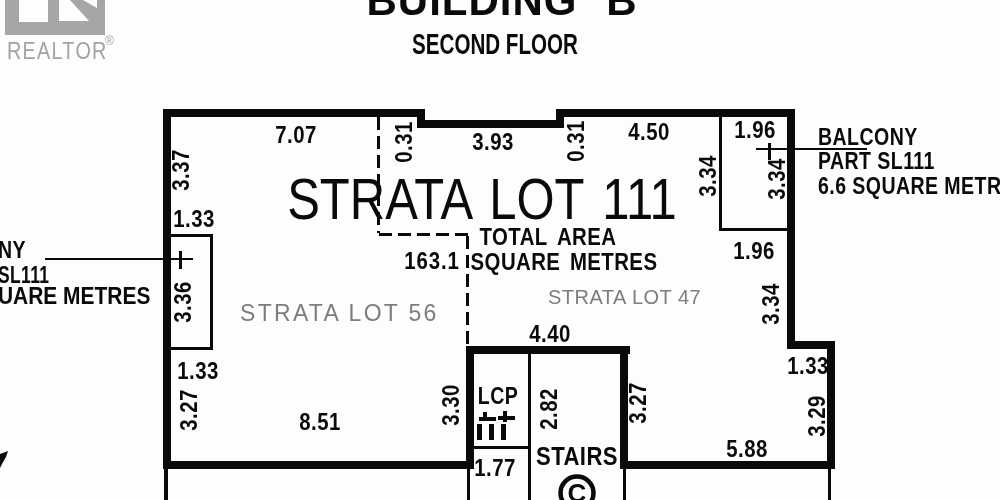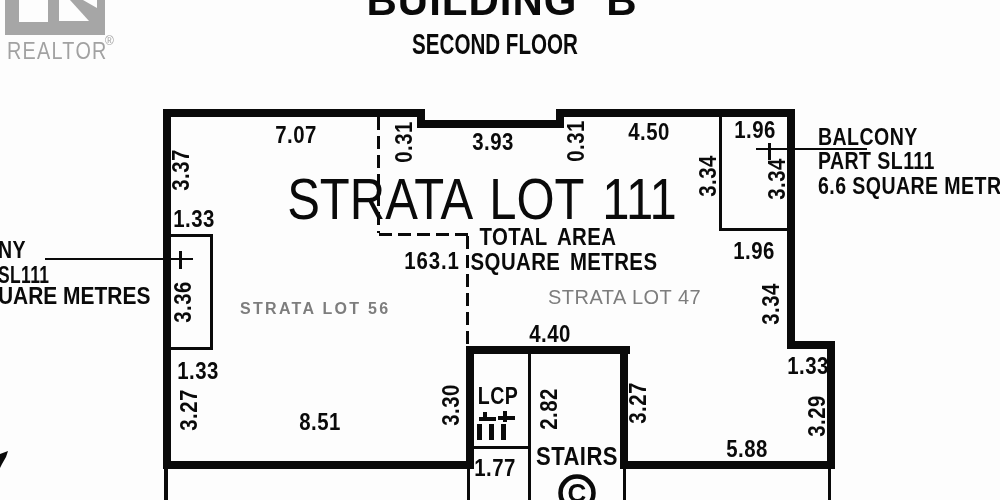--- a/index.html
+++ b/index.html
@@ -105,21 +105,21 @@
 </svg>
 
 <div class="dim" style="left:482px;top:198px;font-size:58px;font-weight:normal;letter-spacing:0;word-spacing:6px;transform:translate(-50%,-50%) scaleX(0.845);">STRATA LOT 111</div>
 
 <div class="dim" style="left:548px;top:237px;word-spacing:5px;">TOTAL AREA</div>
 
 <div class="dim" style="left:432px;top:261px;letter-spacing:1px;">163.1</div>
 
 <div class="dim" style="left:564px;top:262px;word-spacing:4px;">SQUARE METRES</div>
 
-<div class="gray" style="left:240px;top:300px;font-size:16px;letter-spacing:2.3px;font-weight:bold;">STRATA LOT 56</div>
+<div class="gray" style="left:240px;top:300px;font-size:23px;letter-spacing:2.3px;font-weight:normal;">STRATA LOT 56</div>
 
 <div class="gray" style="left:548px;top:286px;font-size:20px;letter-spacing:0.5px;font-weight:normal;">STRATA LOT 47</div>
 
 <div class="dim" style="left:296px;top:135px;">7.07</div>
 
 <div class="vdim" style="left:404px;top:142px;">0.31</div>
 
 <div class="dim" style="left:493px;top:142px;">3.93</div>
 
 <div class="vdim" style="left:576px;top:141px;">0.31</div>

